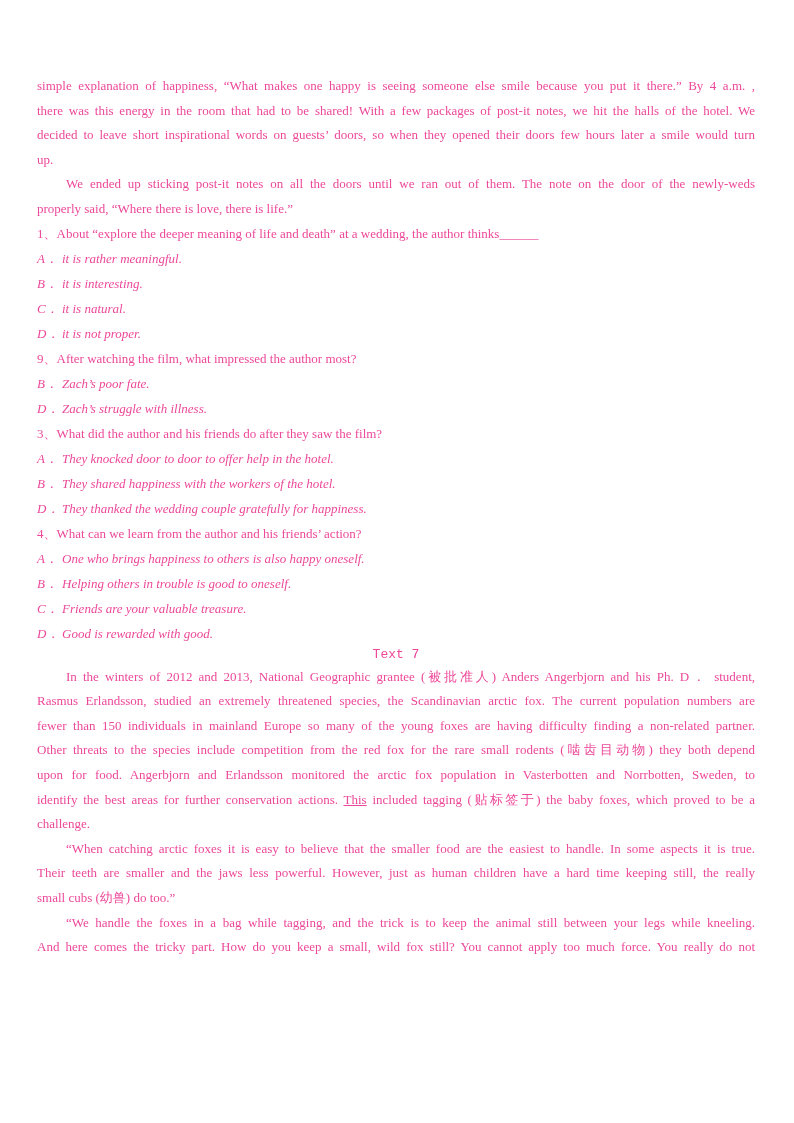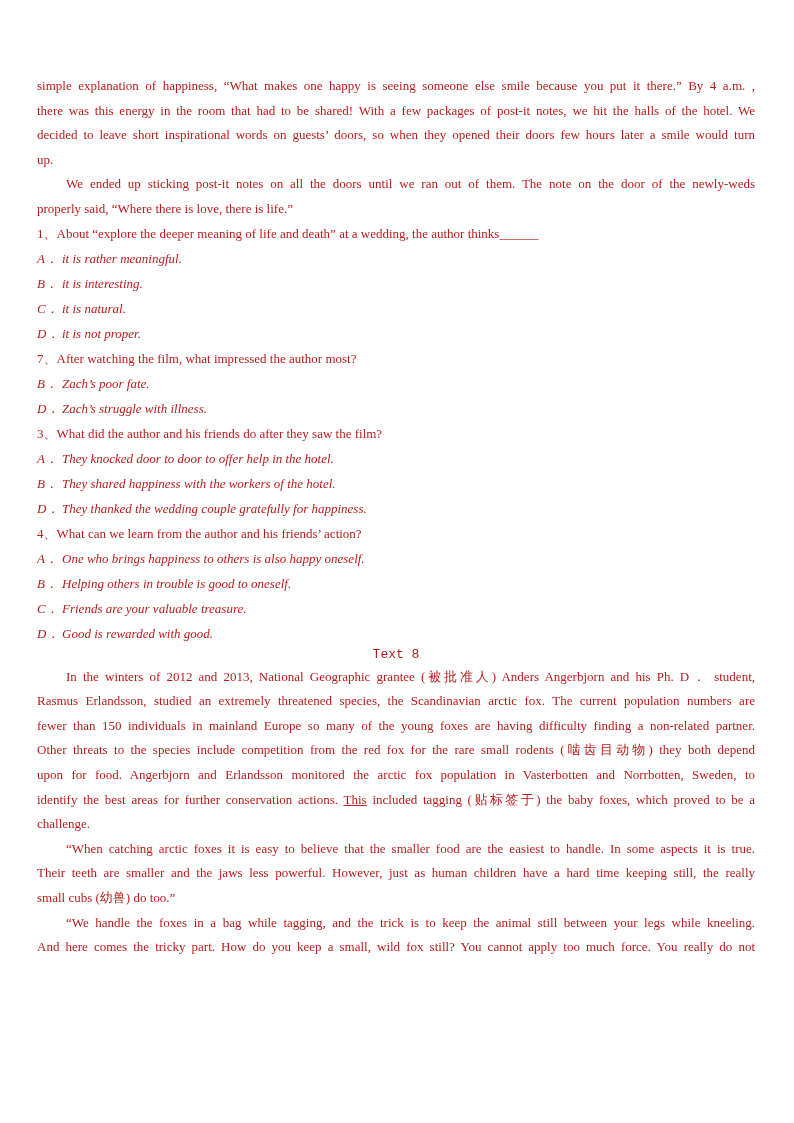--- a/index.html
+++ b/index.html
@@ -1,19 +1,19 @@
 <!DOCTYPE html>
 <html><head>
   <meta charset="utf-8">
   <style>
     html, body { margin: 0; padding: 0; background: #ffffff; }
     body { width: 794px; height: 1123px; position: relative; overflow: hidden; }
     .page {
       position: absolute; left: 37px; top: 73px; width: 718px;
-      font-family: "Liberation Serif", serif; font-size: 13px; color: #b91c1c;
+      font-family: "Liberation Serif", serif; font-size: 13px; color: #ec4899;
       line-height: 25px;
     }
     .line { white-space: nowrap; height: 25px; }
     .para-line { display: block; white-space: nowrap; height: 24.6px; text-align: justify; text-align-last: justify; }
     .para-line.last { text-align-last: left; }
     .indent { padding-left: 29px; }
     .opt { height: 25px; white-space: nowrap; font-style: italic; }
     .opt .lbl { display: inline-block; width: 25px; }
     .heading {
       text-align: center; font-family: "Liberation Mono", "DejaVu Sans Mono", monospace;
@@ -39,41 +39,41 @@
 
   <div>
     <div class="line">1、About “explore the deeper meaning of life and death” at a wedding, the author thinks______</div>
     <div class="opt"><span class="lbl">A．</span><span>it is rather meaningful.</span></div>
     <div class="opt"><span class="lbl">B．</span><span>it is interesting.</span></div>
     <div class="opt"><span class="lbl">C．</span><span>it is natural.</span></div>
     <div class="opt"><span class="lbl">D．</span><span>it is not proper.</span></div>
   </div>
 
   <div>
-    <div class="line">7、After watching the film, what impressed the author most?</div>
+    <div class="line">9、After watching the film, what impressed the author most?</div>
     <div class="opt"><span class="lbl">B．</span><span>Zach’s poor fate.</span></div>
     <div class="opt"><span class="lbl">D．</span><span>Zach’s struggle with illness.</span></div>
   </div>
 
   <div>
     <div class="line">3、What did the author and his friends do after they saw the film?</div>
     <div class="opt"><span class="lbl">A．</span><span>They knocked door to door to offer help in the hotel.</span></div>
     <div class="opt"><span class="lbl">B．</span><span>They shared happiness with the workers of the hotel.</span></div>
     <div class="opt"><span class="lbl">D．</span><span>They thanked the wedding couple gratefully for happiness.</span></div>
   </div>
 
   <div>
     <div class="line">4、What can we learn from the author and his friends’ action?</div>
     <div class="opt"><span class="lbl">A．</span><span>One who brings happiness to others is also happy oneself.</span></div>
     <div class="opt"><span class="lbl">B．</span><span>Helping others in trouble is good to oneself.</span></div>
     <div class="opt"><span class="lbl">C．</span><span>Friends are your valuable treasure.</span></div>
     <div class="opt"><span class="lbl">D．</span><span>Good is rewarded with good.</span></div>
   </div>
 
-  <div class="heading">Text 8</div>
+  <div class="heading">Text 7</div>
 
   <div>
     <span class="para-line indent">In the winters of 2012 and 2013, National Geographic grantee (被批准人) Anders Angerbjorn and his Ph. D． student,</span>
     <span class="para-line">Rasmus Erlandsson, studied an extremely threatened species, the Scandinavian arctic fox. The current population numbers are</span>
     <span class="para-line">fewer than 150 individuals in mainland Europe so many of the young foxes are having difficulty finding a non-related partner.</span>
     <span class="para-line">Other threats to the species include competition from the red fox for the rare small rodents (啮齿目动物) they both depend</span>
     <span class="para-line">upon for food. Angerbjorn and Erlandsson monitored the arctic fox population in Vasterbotten and Norrbotten, Sweden, to</span>
     <span class="para-line"><span>identify the best areas for further conservation actions. </span><u>This</u><span> included tagging (贴标签于) the baby foxes, which proved to be a</span></span>
     <span class="para-line last">challenge.</span>
   </div>

